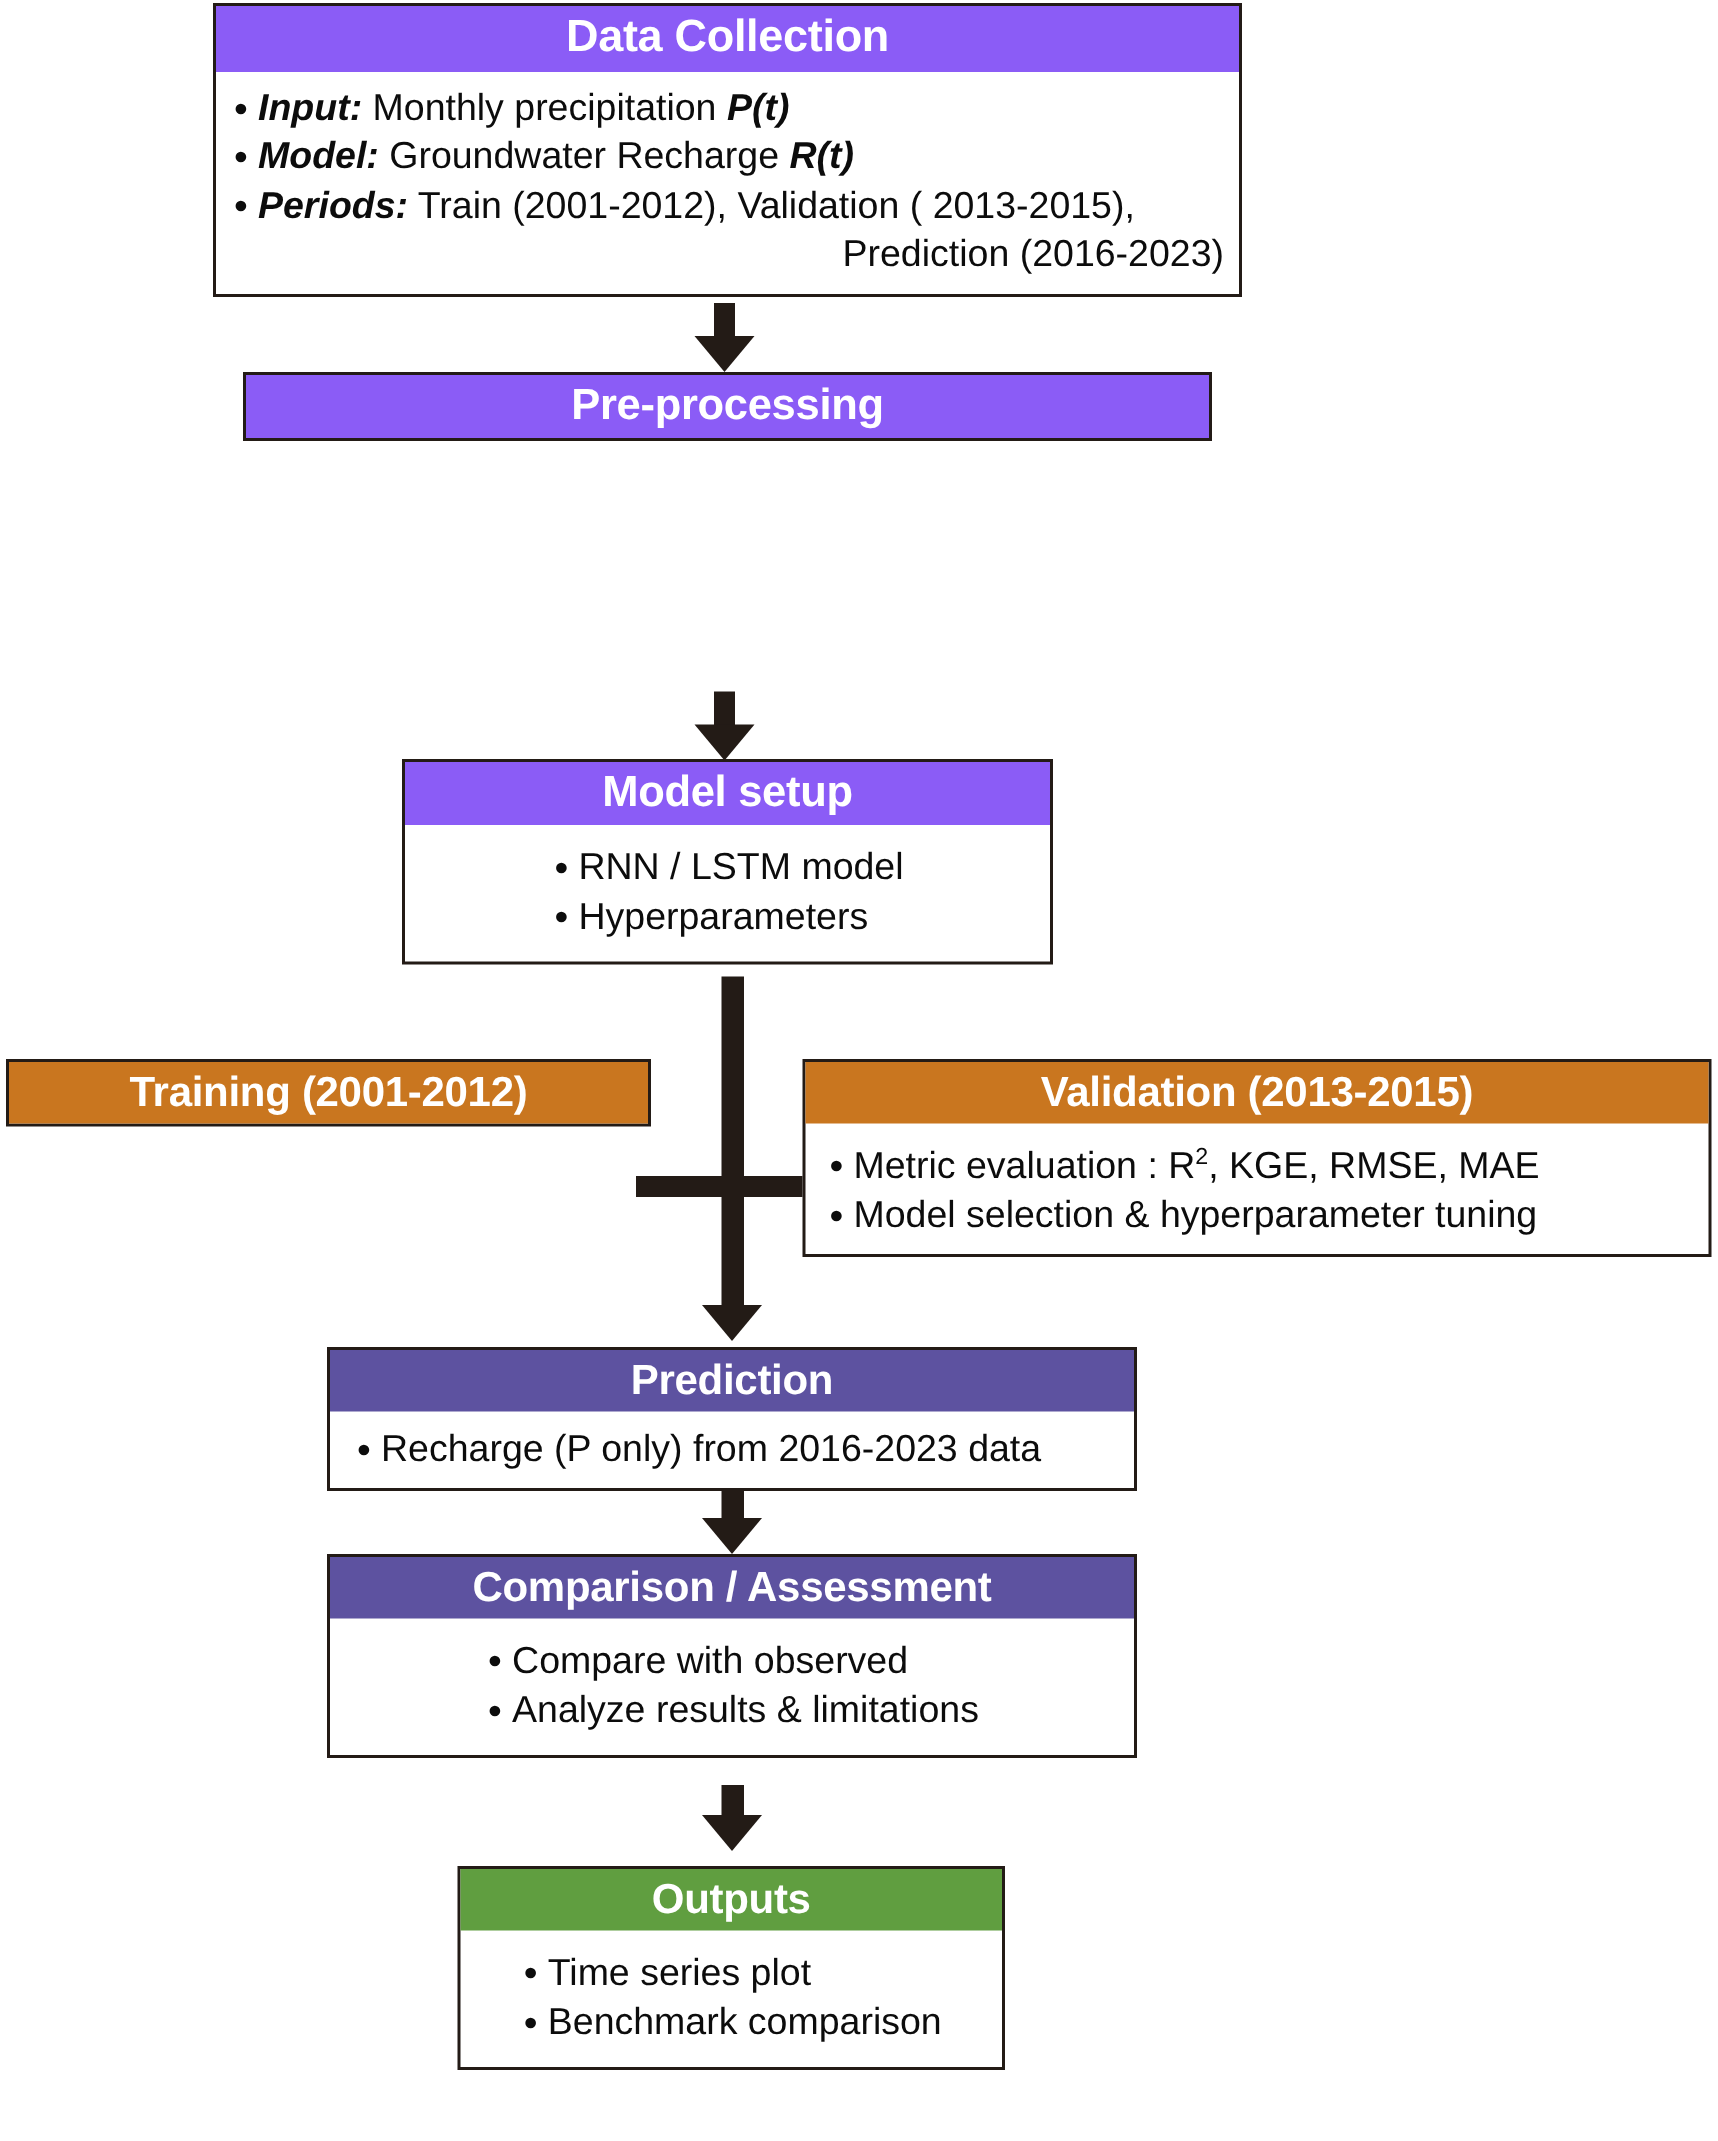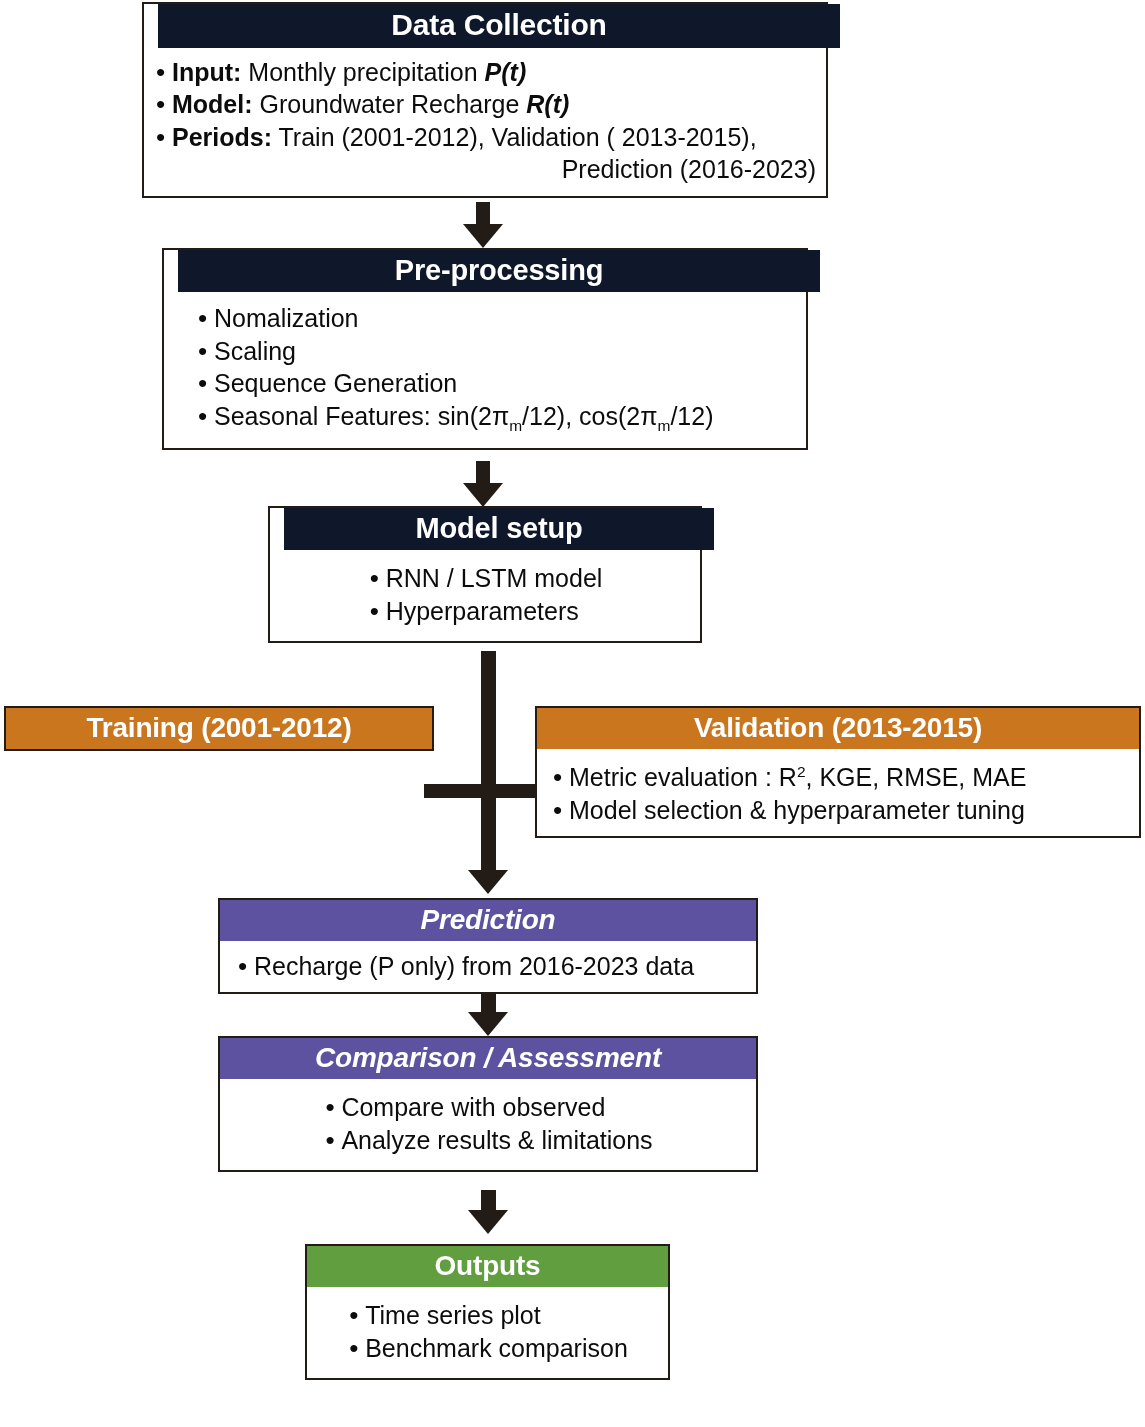--- a/index.html
+++ b/index.html
@@ -35,23 +35,23 @@
     letter-spacing: -0.2px;
     line-height: 1.05;
     padding: 5px 4px 7px 4px;
     white-space: nowrap;
   }
   .box-body {
     box-sizing: border-box;
     padding: 6px 10px 6px 10px;
     color: #0c0c0c;
   }
-  .blue   { background: #0f172a; margin-left: 14px; }
+  .blue   { background: #8b5cf6; }
   .orange { background: #c9761f; }
-  .purple { background: #5d52a0; font-style: italic; }
+  .purple { background: #5d52a0; }
   .green  { background: #609e40; }
 
   ul.items {
     list-style: none;
     margin: 0;
     padding: 0;
   }
   ul.items li {
     position: relative;
     padding-left: 18px;
@@ -61,21 +61,21 @@
     content: "\2022";
     position: absolute;
     left: 2px;
     top: -1px;
     font-size: 1.05em;
   }
   ul.items.centered {
     display: table;
     margin: 0 auto;
   }
-  li .lbl { font-weight: bold; }
+  li .lbl { font-weight: bold; font-style: italic; }
   li .it  { font-style: italic; font-weight: bold; }
   li .cont { display: block; padding-left: 18px; }
   sup.sm { font-size: 0.62em; vertical-align: super; }
   sub.sm { font-size: 0.62em; vertical-align: sub; }
 
   
   .conn {
     position: absolute;
     background: #231b16;
   }
@@ -142,28 +142,20 @@
         </li>
       </ul>
     </div>
   </div>
 
   <div class="conn" style="left:476px; top:202px; width:14px; height:24px;"></div>
   <div class="arrow-head" style="left:463px; top:224px;"></div>
 
   <div class="box" id="box-preprocessing">
     <div class="box-header blue">Pre-processing</div>
-    <div class="box-body">
-      <ul class="items">
-        <li>Nomalization</li>
-        <li>Scaling</li>
-        <li>Sequence Generation</li>
-        <li><span>Seasonal Features: sin(2π</span><sub class="sm">m</sub><span>/12), cos(2π</span><sub class="sm">m</sub><span>/12)</span></li>
-      </ul>
-    </div>
   </div>
 
   <div class="conn" style="left:476px; top:461px; width:14px; height:24px;"></div>
   <div class="arrow-head" style="left:463px; top:483px;"></div>
 
   <div class="box" id="box-model-setup">
     <div class="box-header blue">Model setup</div>
     <div class="box-body">
       <ul class="items centered">
         <li>RNN / LSTM model</li>

